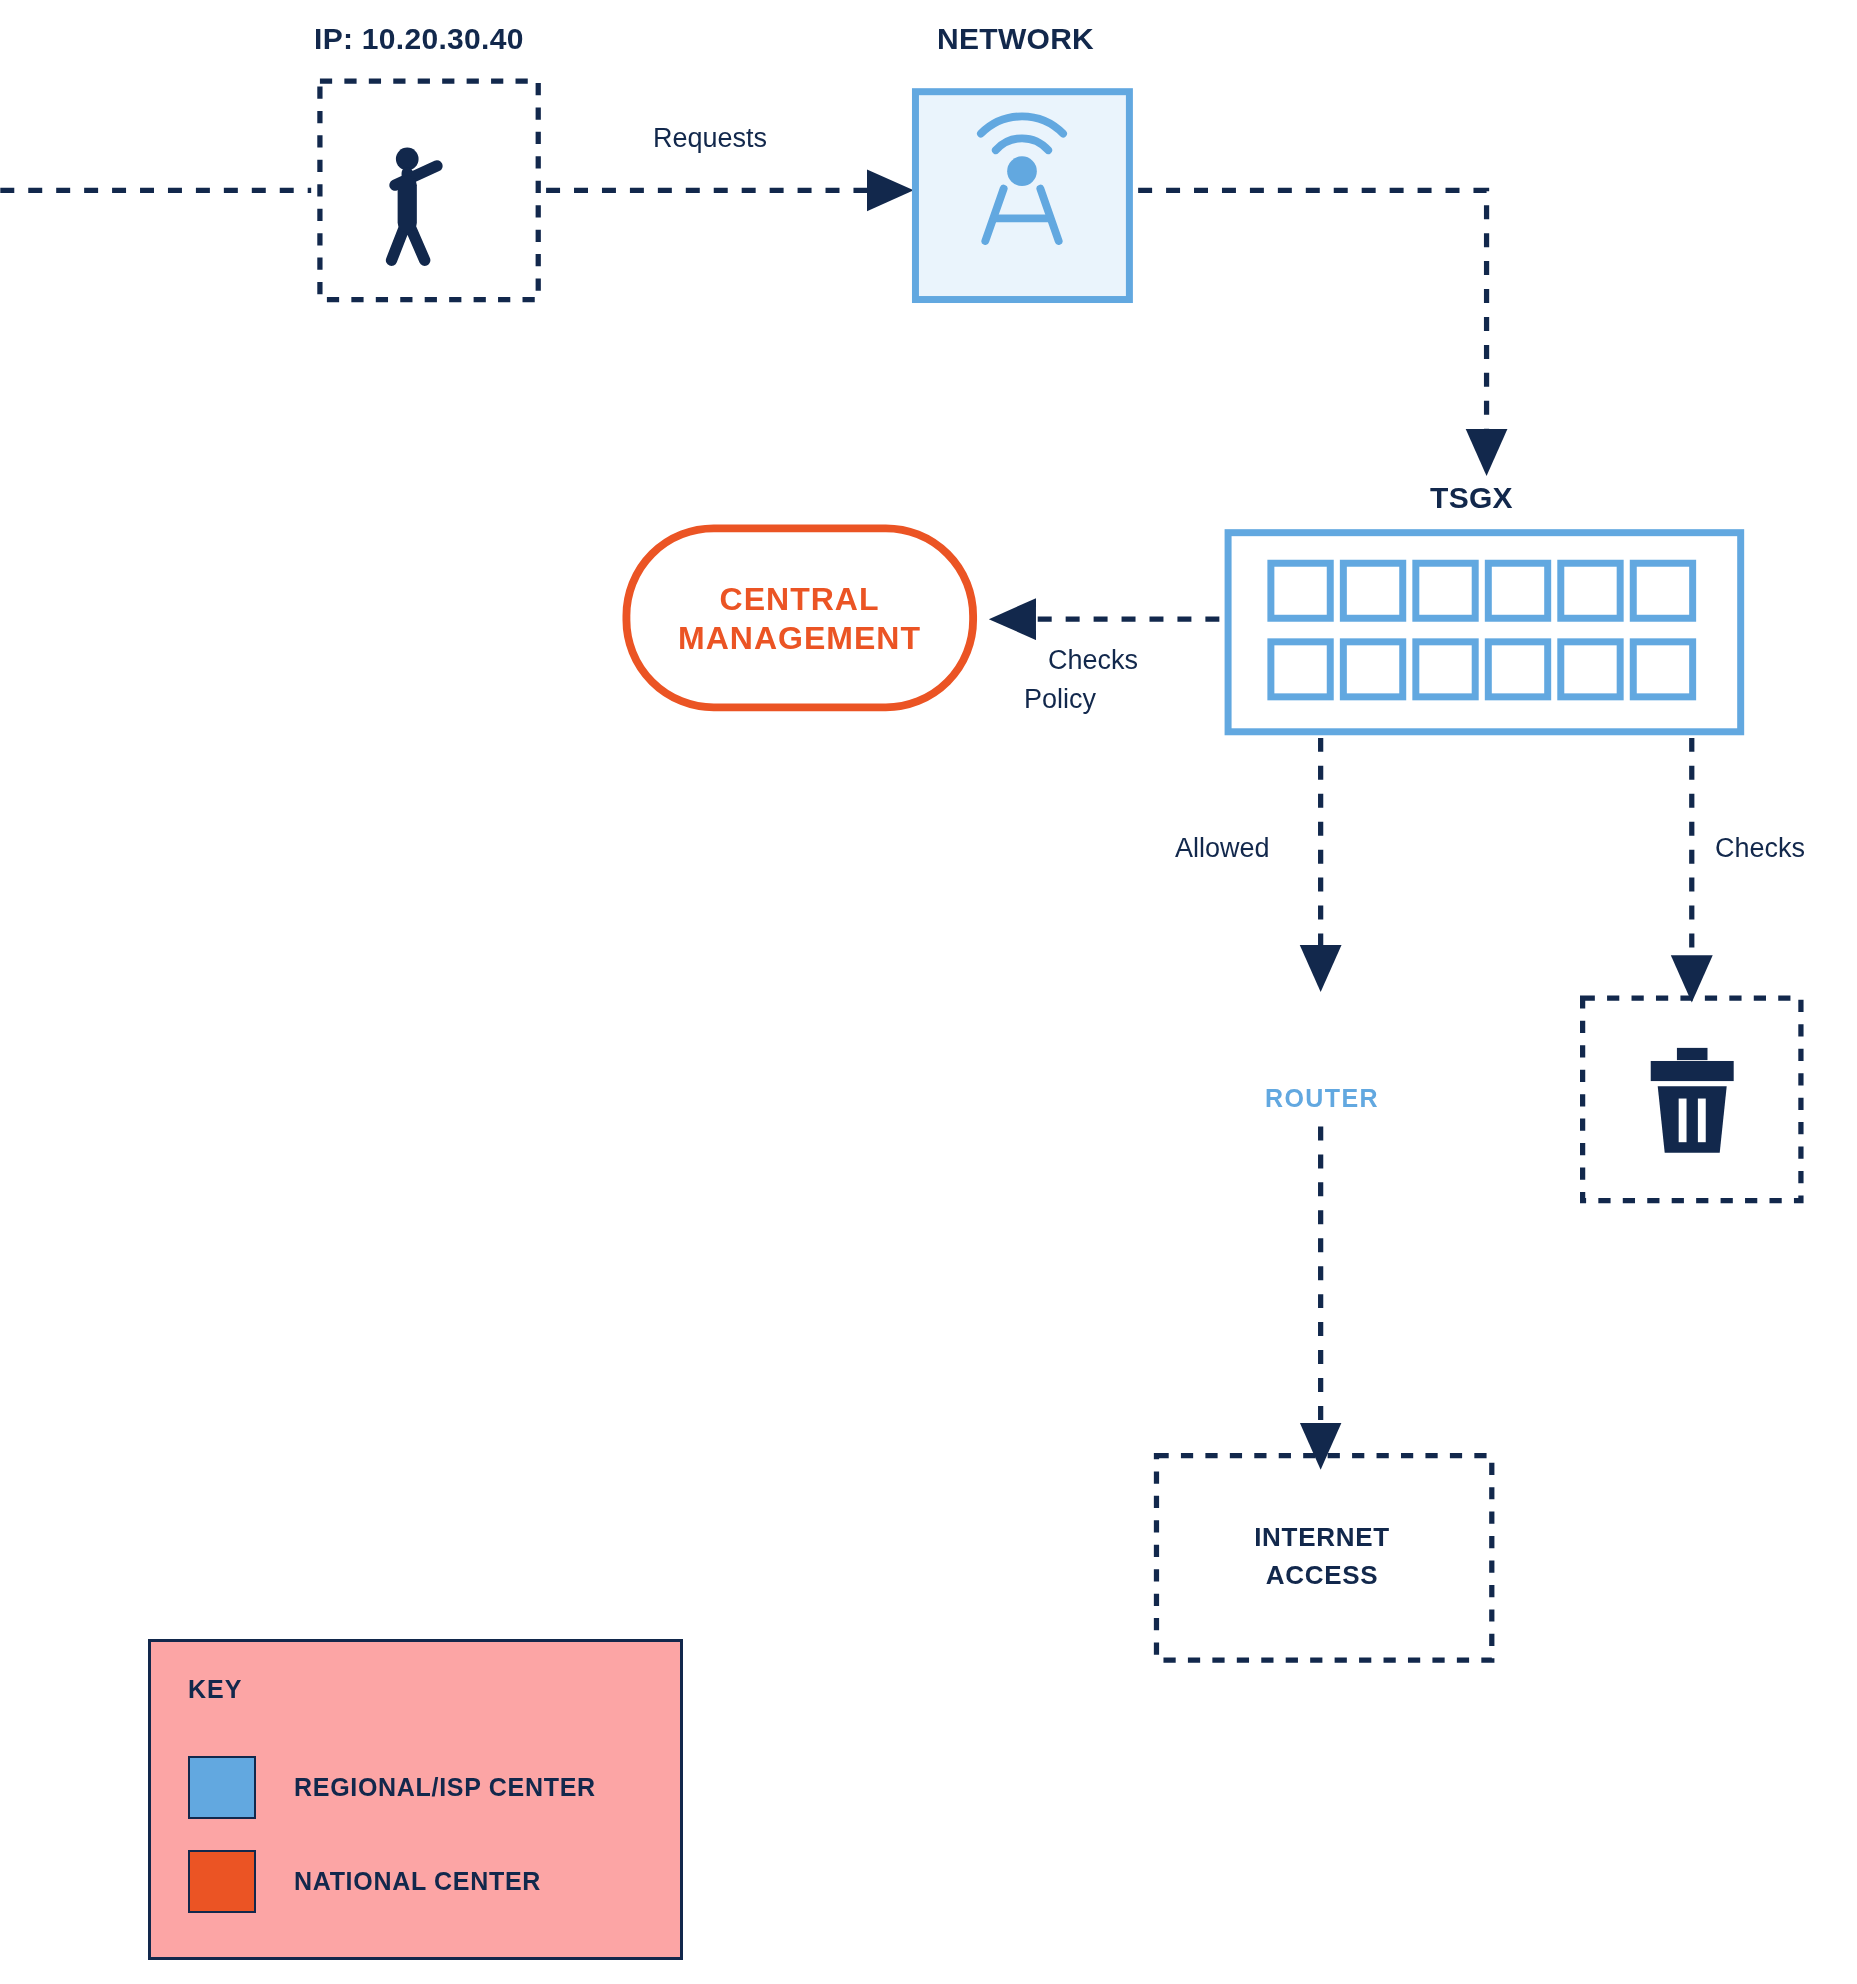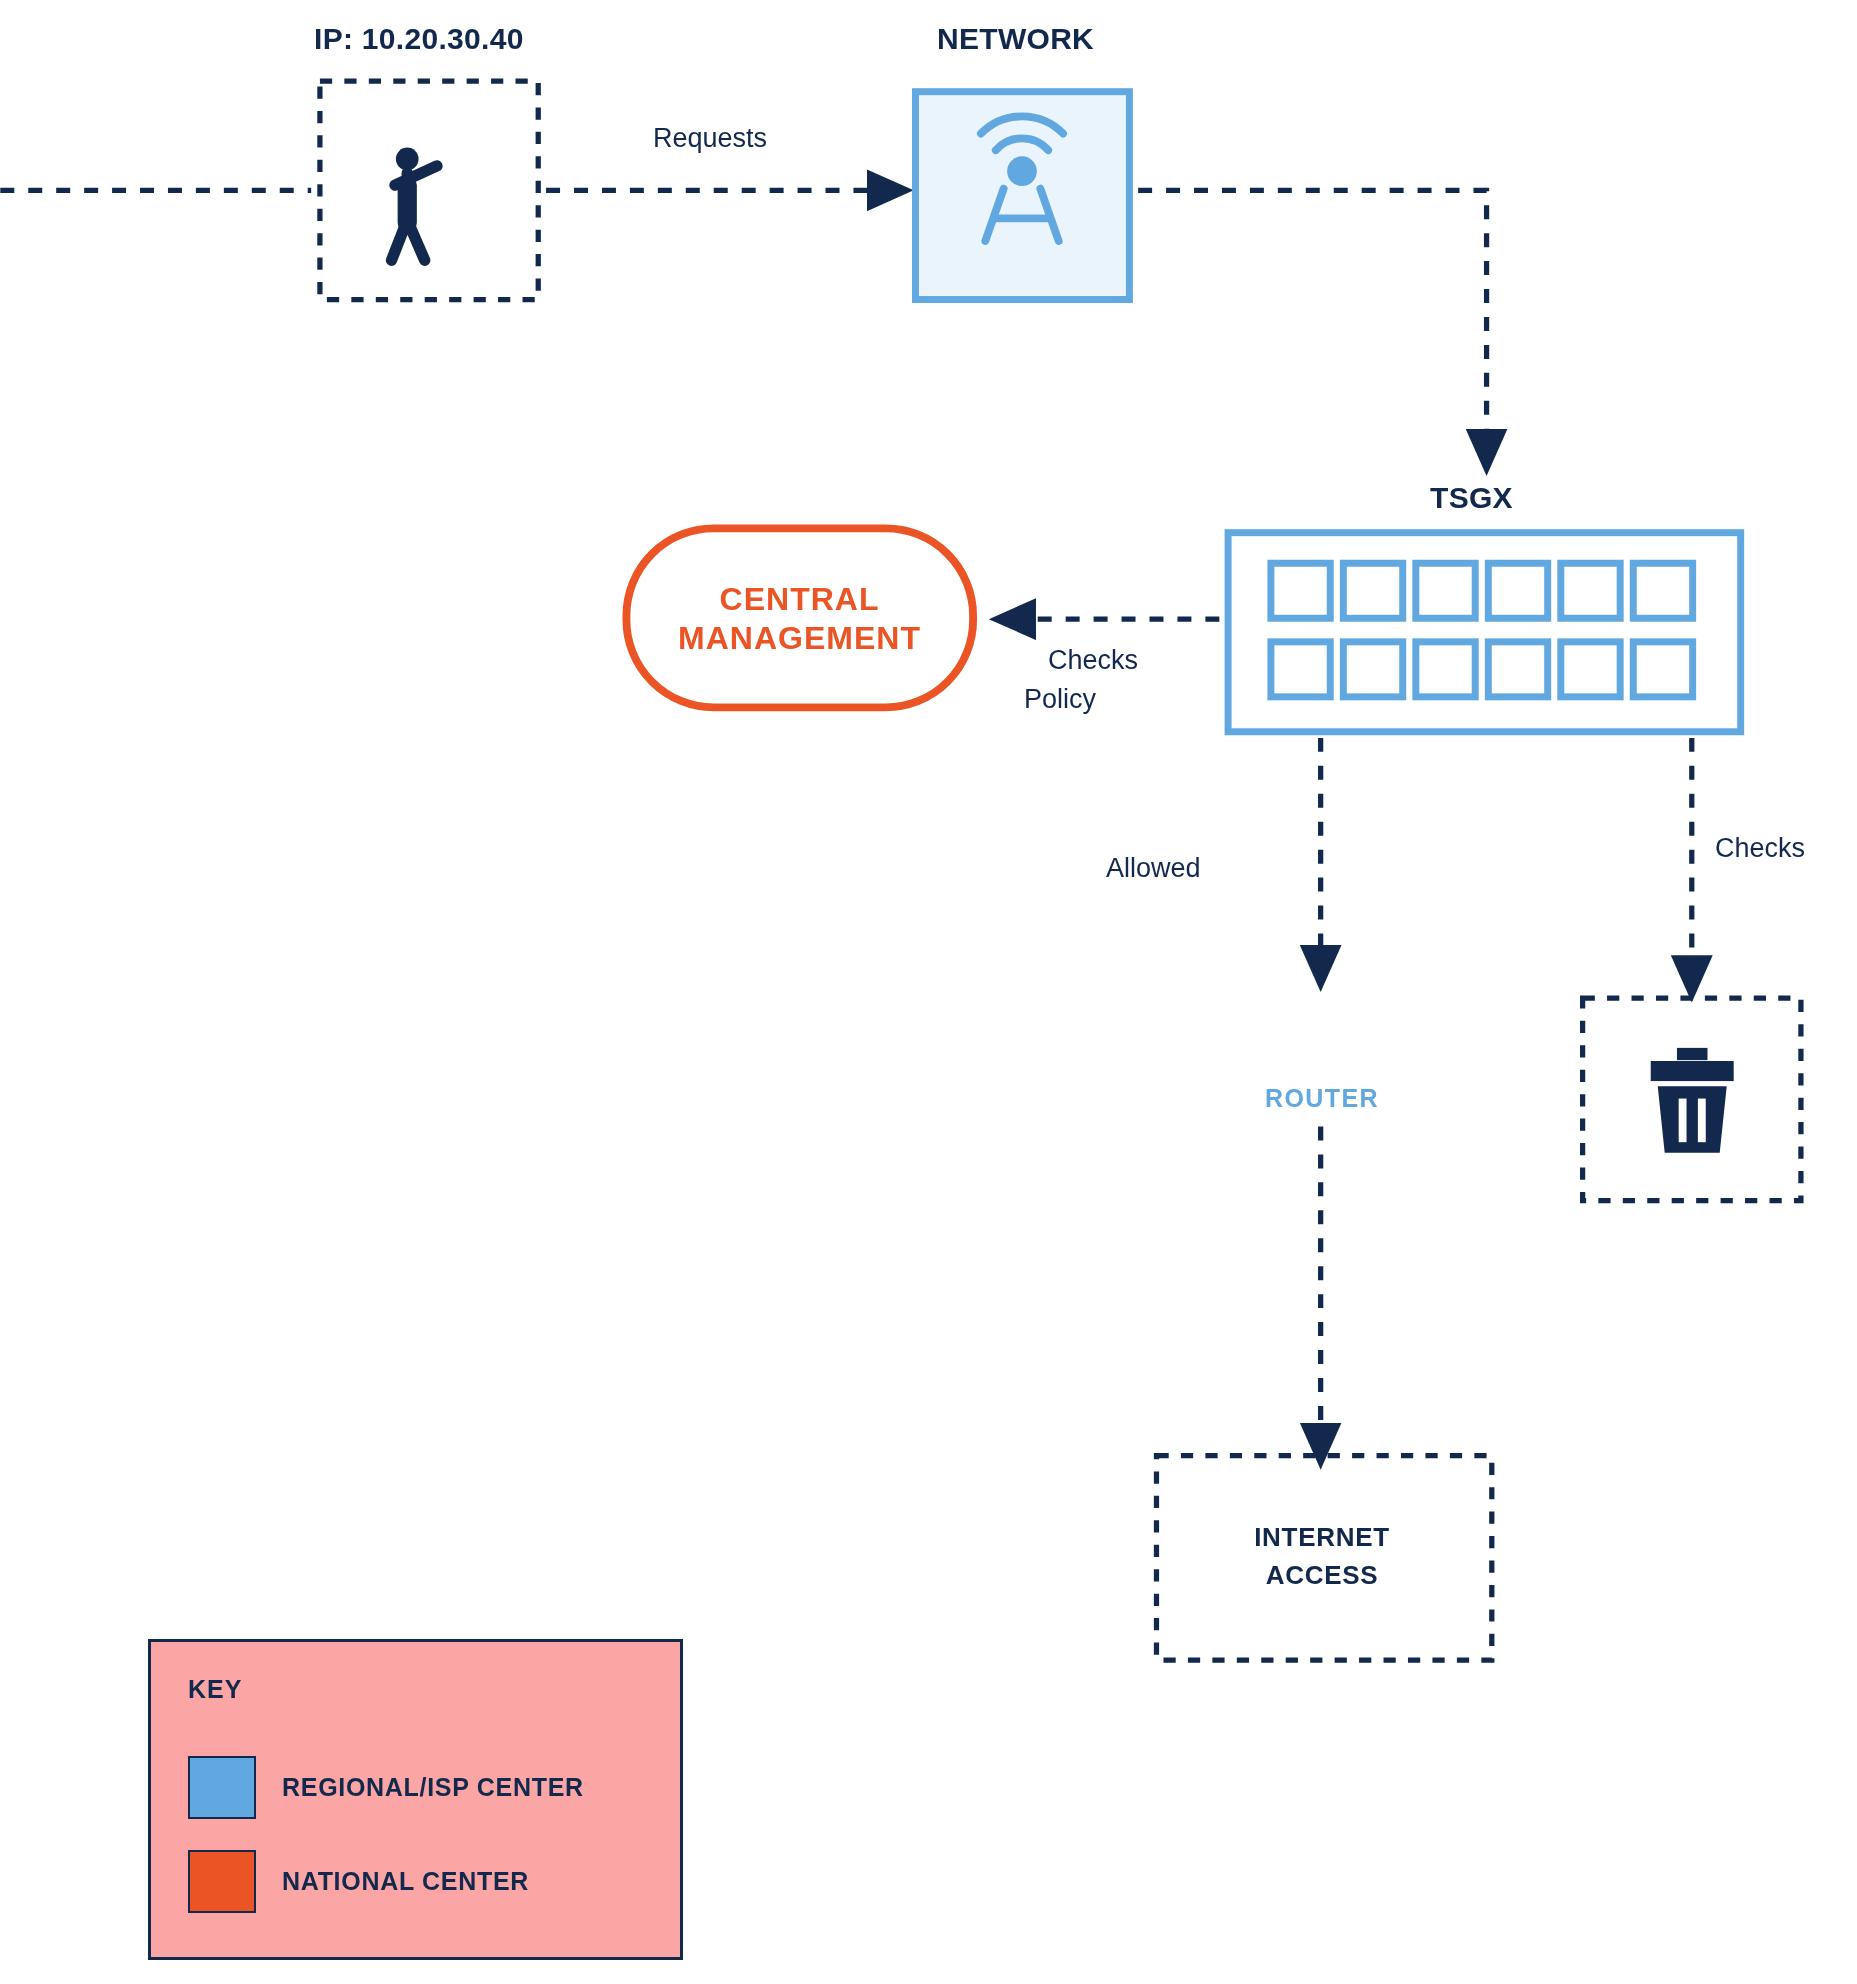--- a/index.html
+++ b/index.html
@@ -93,21 +93,21 @@
     align-items: center;
   }
   .key-swatch {
     width: 68px;
     height: 63px;
     border: 2.6px solid #12284c;
     box-sizing: border-box;
     flex: none;
   }
   .key-label {
-    margin-left: 26px;
+    margin-left: 38px;
     font-size: 25px;
     font-weight: bold;
     letter-spacing: 0.7px;
     color: #12284c;
   }
 </style>
 </head>
 <body>
 
 <div id="diagram-root">
@@ -192,21 +192,21 @@
   <div class="lbl lbl-plain" style="left:653px; top:122px;">Requests</div>
 
   <div class="lbl lbl-title" style="left:1430px; top:479px;">TSGX</div>
 
   <div class="lbl lbl-orange" style="left:626px; top:579px; width:347px;">CENTRAL</div>
   <div class="lbl lbl-orange" style="left:626px; top:618px; width:347px;">MANAGEMENT</div>
 
   <div class="lbl lbl-plain" style="left:1048px; top:644px;">Checks</div>
   <div class="lbl lbl-plain" style="left:1024px; top:683px;">Policy</div>
 
-  <div class="lbl lbl-plain" style="left:1106px; top:832px;margin-top:20px;">Allowed</div>
+  <div class="lbl lbl-plain" style="left:1175px; top:832px;">Allowed</div>
 
   <div class="lbl lbl-plain" style="left:1715px; top:832px;">Checks</div>
 
   <div class="lbl lbl-router" style="left:1265px; top:1083px;">ROUTER</div>
 
   <div class="lbl lbl-internet" style="left:1156px; top:1521px;">INTERNET</div>
   <div class="lbl lbl-internet" style="left:1156px; top:1559px;">ACCESS</div>
 
   <div class="key-box">
     <div class="key-title">KEY</div>

